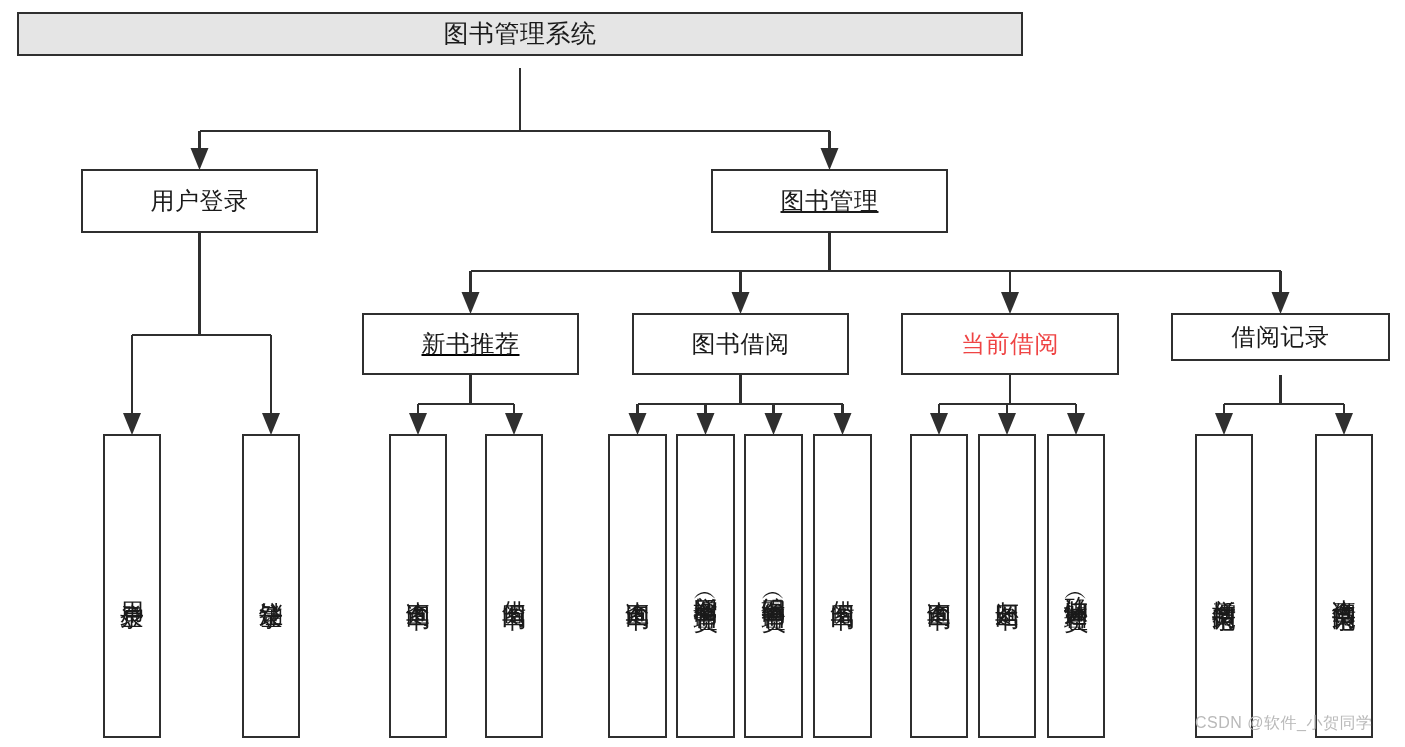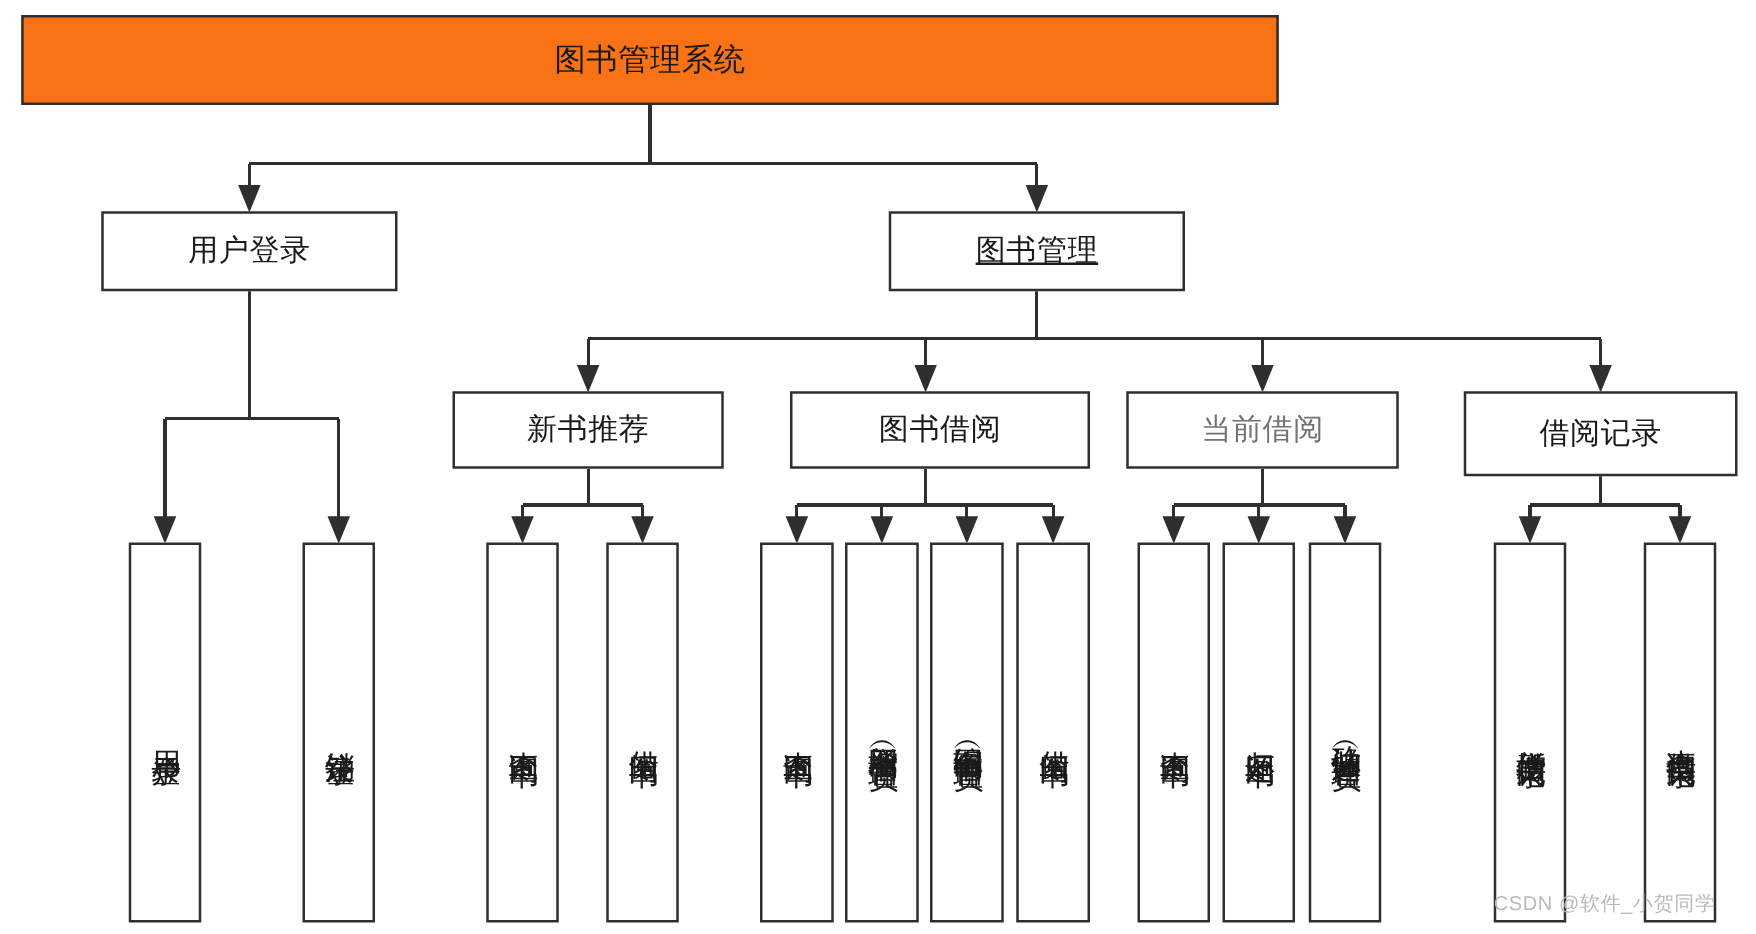--- a/index.html
+++ b/index.html
@@ -112,39 +112,39 @@
       <line x1="1076" y1="404" x2="1076" y2="414" stroke="#2f2f2f" stroke-width="2.5" shape-rendering="crispEdges"></line>
       <polygon points="1067,413 1085,413 1076,435" fill="#2f2f2f"></polygon>
       <line x1="1280.5" y1="375" x2="1280.5" y2="404" stroke="#2f2f2f" stroke-width="2.5" shape-rendering="crispEdges"></line>
       <line x1="1224" y1="404" x2="1344" y2="404" stroke="#2f2f2f" stroke-width="2.5" shape-rendering="crispEdges"></line>
       <line x1="1224" y1="404" x2="1224" y2="414" stroke="#2f2f2f" stroke-width="2.5" shape-rendering="crispEdges"></line>
       <polygon points="1215,413 1233,413 1224,435" fill="#2f2f2f"></polygon>
       <line x1="1344" y1="404" x2="1344" y2="414" stroke="#2f2f2f" stroke-width="2.5" shape-rendering="crispEdges"></line>
       <polygon points="1335,413 1353,413 1344,435" fill="#2f2f2f"></polygon>
     </svg>
   <div id="node-layer">
-      <div class="node-box root" style="left: 17px; top: 12px; width: 1006px; height: 72px; border-color: rgb(47, 47, 47); background: #f97316;">
+      <div class="node-box root" style="left: 17px; top: 12px; width: 1006px; height: 44px; border-color: rgb(47, 47, 47); background: #e5e5e5; font-family: Liberation Serif, serif;">
         <span class="node-label" style="color: rgb(26, 26, 26);">图书管理系统</span>
       </div>
       <div class="node-box" style="left: 81px; top: 169px; width: 237px; height: 64px; border-color: rgb(47, 47, 47); background: rgb(255, 255, 255);">
         <span class="node-label" style="color: rgb(26, 26, 26);">用户登录</span>
       </div>
       <div class="node-box" style="left: 711px; top: 169px; width: 237px; height: 64px; border-color: rgb(47, 47, 47); background: rgb(255, 255, 255);">
         <span class="node-label" style="color: rgb(26, 26, 26); text-decoration: underline;">图书管理</span>
       </div>
-      <div class="node-box" style="left: 362px; top: 313px; width: 217px; height: 62px; border-color: rgb(47, 47, 47); background: rgb(255, 255, 255);">
+      <div class="node-box" style="left: 362px; top: 313px; width: 217px; height: 62px; border-color: rgb(47, 47, 47); background: rgb(255, 255, 255); text-decoration: underline;">
         <span class="node-label" style="color: rgb(26, 26, 26);">新书推荐</span>
       </div>
-      <div class="node-box" style="left: 632px; top: 313px; width: 240px; height: 62px; border-color: rgb(47, 47, 47); background: rgb(255, 255, 255);">
+      <div class="node-box" style="left: 632px; top: 313px; width: 217px; height: 62px; border-color: rgb(47, 47, 47); background: rgb(255, 255, 255);">
         <span class="node-label" style="color: rgb(26, 26, 26);">图书借阅</span>
       </div>
       <div class="node-box" style="left: 901px; top: 313px; width: 218px; height: 62px; border-color: rgb(47, 47, 47); background: rgb(255, 255, 255);">
-        <span class="node-label" style="color: #737373;">当前借阅</span>
+        <span class="node-label" style="color: #ef4444;">当前借阅</span>
       </div>
-      <div class="node-box" style="left: 1171px; top: 313px; width: 219px; height: 68px; border-color: rgb(47, 47, 47); background: rgb(255, 255, 255);">
+      <div class="node-box" style="left: 1171px; top: 313px; width: 219px; height: 48px; border-color: rgb(47, 47, 47); background: rgb(255, 255, 255);">
         <span class="node-label" style="color: rgb(26, 26, 26);">借阅记录</span>
       </div>
       <div class="node-box vertical" style="left: 103px; top: 434px; width: 58px; height: 304px; border-color: rgb(47, 47, 47); background: rgb(255, 255, 255);">
         <span class="node-label" style="color: rgb(26, 26, 26);">用户登录</span>
       </div>
       <div class="node-box vertical" style="left: 242px; top: 434px; width: 58px; height: 304px; border-color: rgb(47, 47, 47); background: rgb(255, 255, 255);">
         <span class="node-label" style="color: rgb(26, 26, 26);">注销登录</span>
       </div>
       <div class="node-box vertical" style="left: 389px; top: 434px; width: 58px; height: 304px; border-color: rgb(47, 47, 47); background: rgb(255, 255, 255);">
         <span class="node-label" style="color: rgb(26, 26, 26);">查询图书</span>

